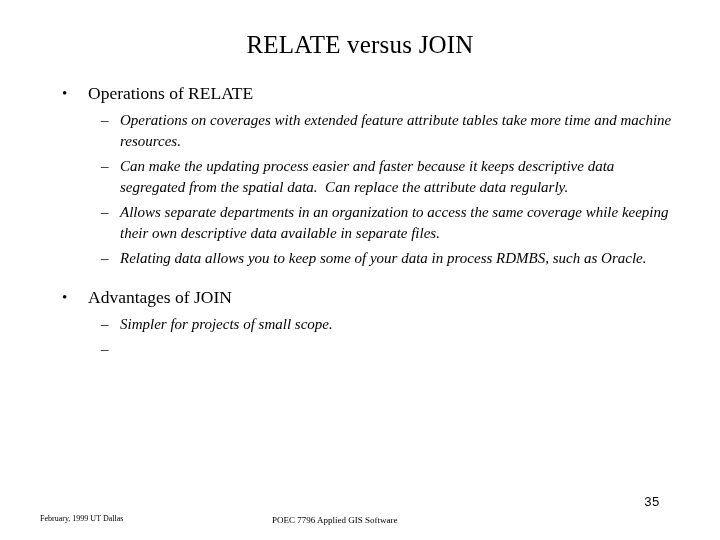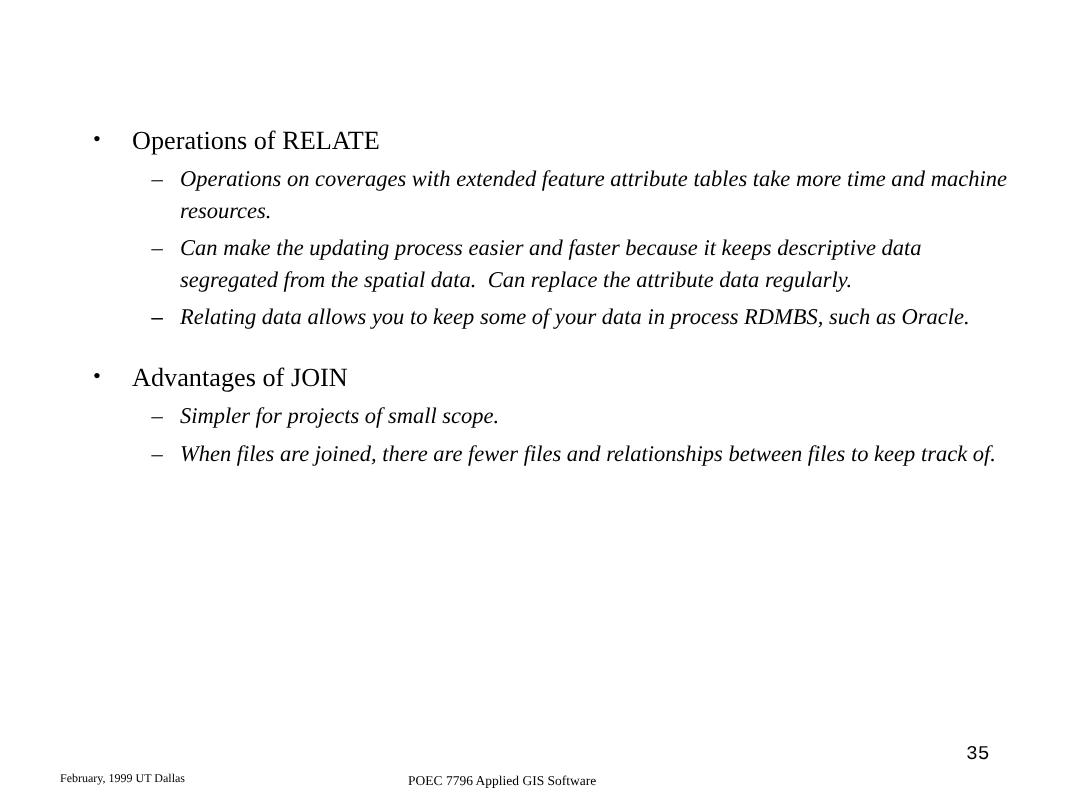--- a/index.html
+++ b/index.html
@@ -112,39 +112,41 @@
     line-height: 16px;
     white-space: nowrap;
     font-family: Liberation Mono, monospace;
   }
 </style>
 </head>
 <body>
 
 <div class="slide">
 
+  <div class="slide-title">RELATE versus JOIN</div>
 
   <div class="body-area">
 
     <div class="lvl1">
       <span class="marker">•</span>
       <span class="label">Operations of RELATE</span>
     </div>
 
     <div class="lvl2-group">
       <div class="lvl2">
         <span class="marker">–</span>
         <span class="text">Operations on coverages with extended feature attribute tables take more time and machine resources.</span>
       </div>
       <div class="lvl2">
         <span class="marker">–</span>
         <span class="text">Can make the updating process easier and faster because it keeps descriptive data segregated from the spatial data.  Can replace the attribute data regularly.</span>
       </div>
       <div class="lvl2">
         <span class="marker">–</span>
+        <span class="text">Allows separate departments in an organization to access the same coverage while keeping their own descriptive data available in separate files.</span>
       </div>
       <div class="lvl2">
         <span class="marker">–</span>
         <span class="text">Relating data allows you to keep some of your data in process RDMBS, such as Oracle.</span>
       </div>
     </div>
 
     <div class="gap-between-sections"></div>
 
     <div class="lvl1">
@@ -152,21 +154,20 @@
       <span class="label">Advantages of JOIN</span>
     </div>
 
     <div class="lvl2-group">
       <div class="lvl2">
         <span class="marker">–</span>
         <span class="text">Simpler for projects of small scope.</span>
       </div>
       <div class="lvl2">
         <span class="marker">–</span>
-        <span class="text">When files are joined, there are fewer files and relationships between files to keep track of.</span>
       </div>
     </div>
 
   </div>
 
   <div class="footer-left">February, 1999 UT Dallas</div>
 
   <div class="footer-center">POEC 7796 Applied GIS Software</div>
 
   <div class="footer-page">35</div>

